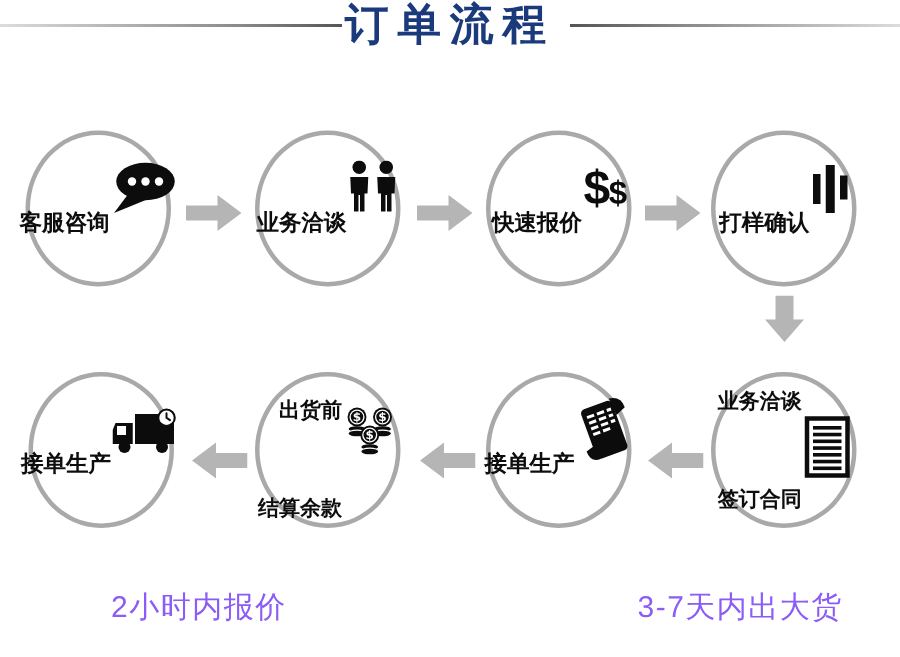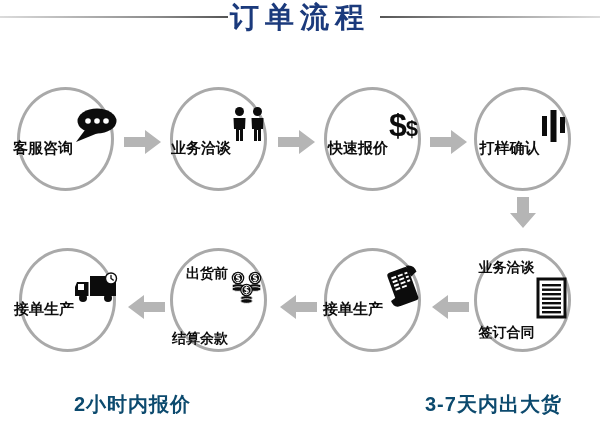--- a/index.html
+++ b/index.html
@@ -33,21 +33,21 @@
   .dollar::first-letter{font-size:32px;}
 
   
   .arrow{position:absolute;}
   .ar1{left:124px;top:130px;} .ar2{left:278px;top:130px;} .ar3{left:430px;top:130px;}
   .ad {left:510px;top:197px;}
   .al1{left:432px;top:295px;} .al2{left:280px;top:295px;} .al3{left:128px;top:295px;}
   .arrow-fill{fill:#b5b5b5;}
 
   
-  .caption{position:absolute;top:391px;font-size:20px;font-weight:bold;color:#0c4a6e;
+  .caption{position:absolute;top:391px;font-size:20px;font-weight:normal;color:#8b5cf6;
     letter-spacing:1px;white-space:nowrap;}
   .cap1{left:74px;} .cap2{left:228px;} .cap3{left:382px;margin-left:43px;}
 </style>
 </head>
 <body>
 
 <div class="stage">
 
   <div class="hrule hrule-left"></div>
   <h1 class="page-title">订单流程</h1>

